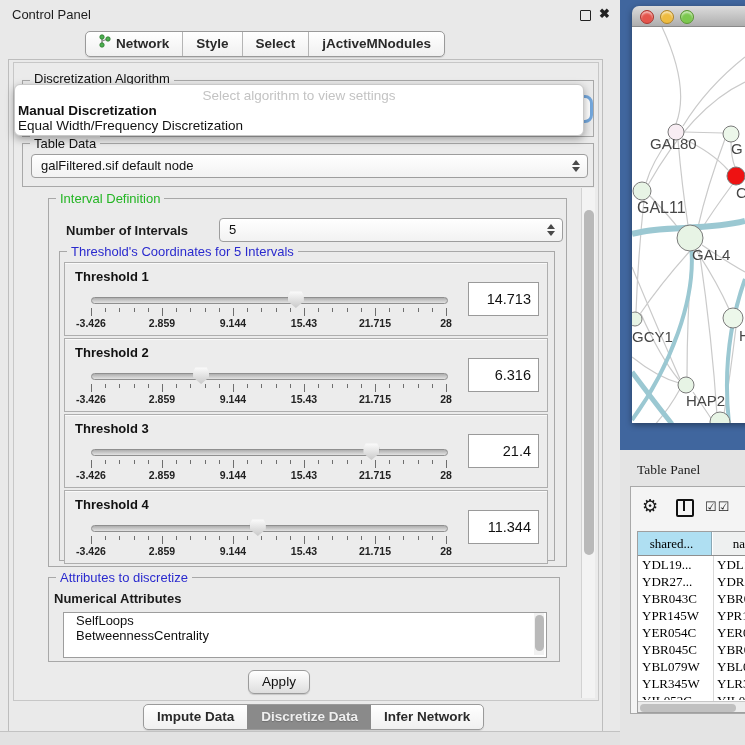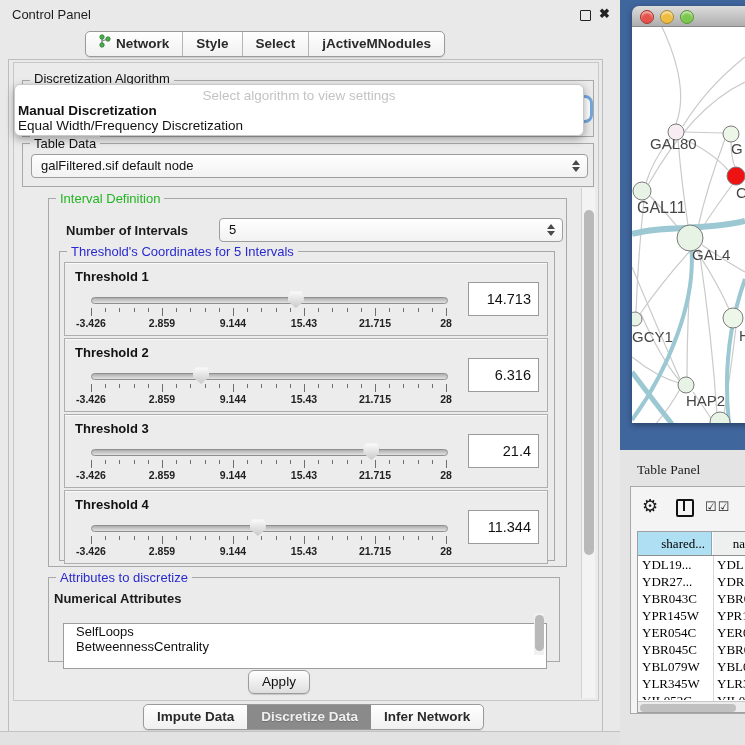--- a/index.html
+++ b/index.html
@@ -102,21 +102,21 @@
   .tp-title{left:17px;top:12px;font-size:13.5px;color:#1c1c1c;}
   .tp-box{left:10px;top:36px;width:115px;height:226px;border:1px solid #a9a9a9;background:#f4f4f4;}
   .tp-toolbar{left:0;top:0;width:115px;height:42px;}
   .icon-gear{left:11px;top:9px;font-size:18px;color:#1a1a1a;line-height:20px;}
   .icon-split{left:45px;top:12px;width:14px;height:14px;border:2px solid #111;border-radius:2px;}
   .icon-split i{position:absolute;left:5px;top:0;width:2px;height:10px;background:#111;}
   .icon-checks{left:74px;top:12px;font-size:13px;letter-spacing:1px;color:#1a1a1a;}
   .tp-table{left:6px;top:44px;width:109px;height:180px;background:#fff;border:1px solid #9f9f9f;border-right:none;overflow:hidden;}
   .tp-header{position:absolute;left:0;top:0;width:109px;height:23px;border-bottom:1px solid #8f8f8f;font-size:13px;}
   .tp-header .h1{position:absolute;left:0;top:0;width:74px;height:23px;background:#afdff2;border-right:1px solid #8aa8b5;
-    text-align:right;line-height:23px;padding-right:6px;box-sizing:border-box;}
+    text-align:center;line-height:23px;padding-right:6px;box-sizing:border-box;}
   .tp-header .h2{position:absolute;left:75px;top:0;width:34px;height:23px;text-align:right;line-height:23px;background:#eef0f0;padding-right:2px;box-sizing:border-box;}
   .tp-rows{position:absolute;left:0;top:24px;width:109px;height:144px;overflow:hidden;}
   .trow{position:relative;height:17px;font-size:13px;line-height:17px;white-space:nowrap;}
   .trow .c1{position:absolute;left:4px;}
   .trow .c2{position:absolute;left:79px;}
   .col-sep{position:absolute;left:75px;top:24px;width:1px;height:150px;background:#d8d8d8;}
   .hscroll{position:absolute;left:0;top:169px;width:109px;height:11px;background:#ececec;border-top:1px solid #c6c6c6;}
   .hthumb{position:absolute;left:2px;top:1.5px;width:96px;height:8px;border-radius:4px;background:#c0c0c0;}
 
   svg text{font-family:"Liberation Sans",sans-serif;}
@@ -367,21 +367,21 @@
           <span style="left: 80%;">21.715</span>
           <span style="left: 100%;">28</span>
         </div>
       </div>
       <div class="th-value">11.344</div>
     </div>
 
     <div class="abs groupbox" style="left:48px;top:577px;width:510px;height:83px;">
       <span class="group-legend legend-blue">Attributes to discretize</span>
       <span style="position:absolute;left:5px;top:13px;font-size:13px;font-weight:bold;">Numerical Attributes</span>
-      <div class="list" style="position:absolute;left:14px;top:34px;width:482px;height:44px;margin-top:11px;">
+      <div class="list" style="position:absolute;left:14px;top:34px;width:482px;height:44px;">
         <div class="list-item">SelfLoops</div>
         <div class="list-item">BetweennessCentrality</div>
       </div>
       <div class="vscroll" style="left:485px;top:35px;width:10px;height:42px;">
         <div class="vthumb" style="top:2px;height:36px;"></div>
       </div>
     </div>
 
     <div class="abs apply-btn">Apply</div>
 

